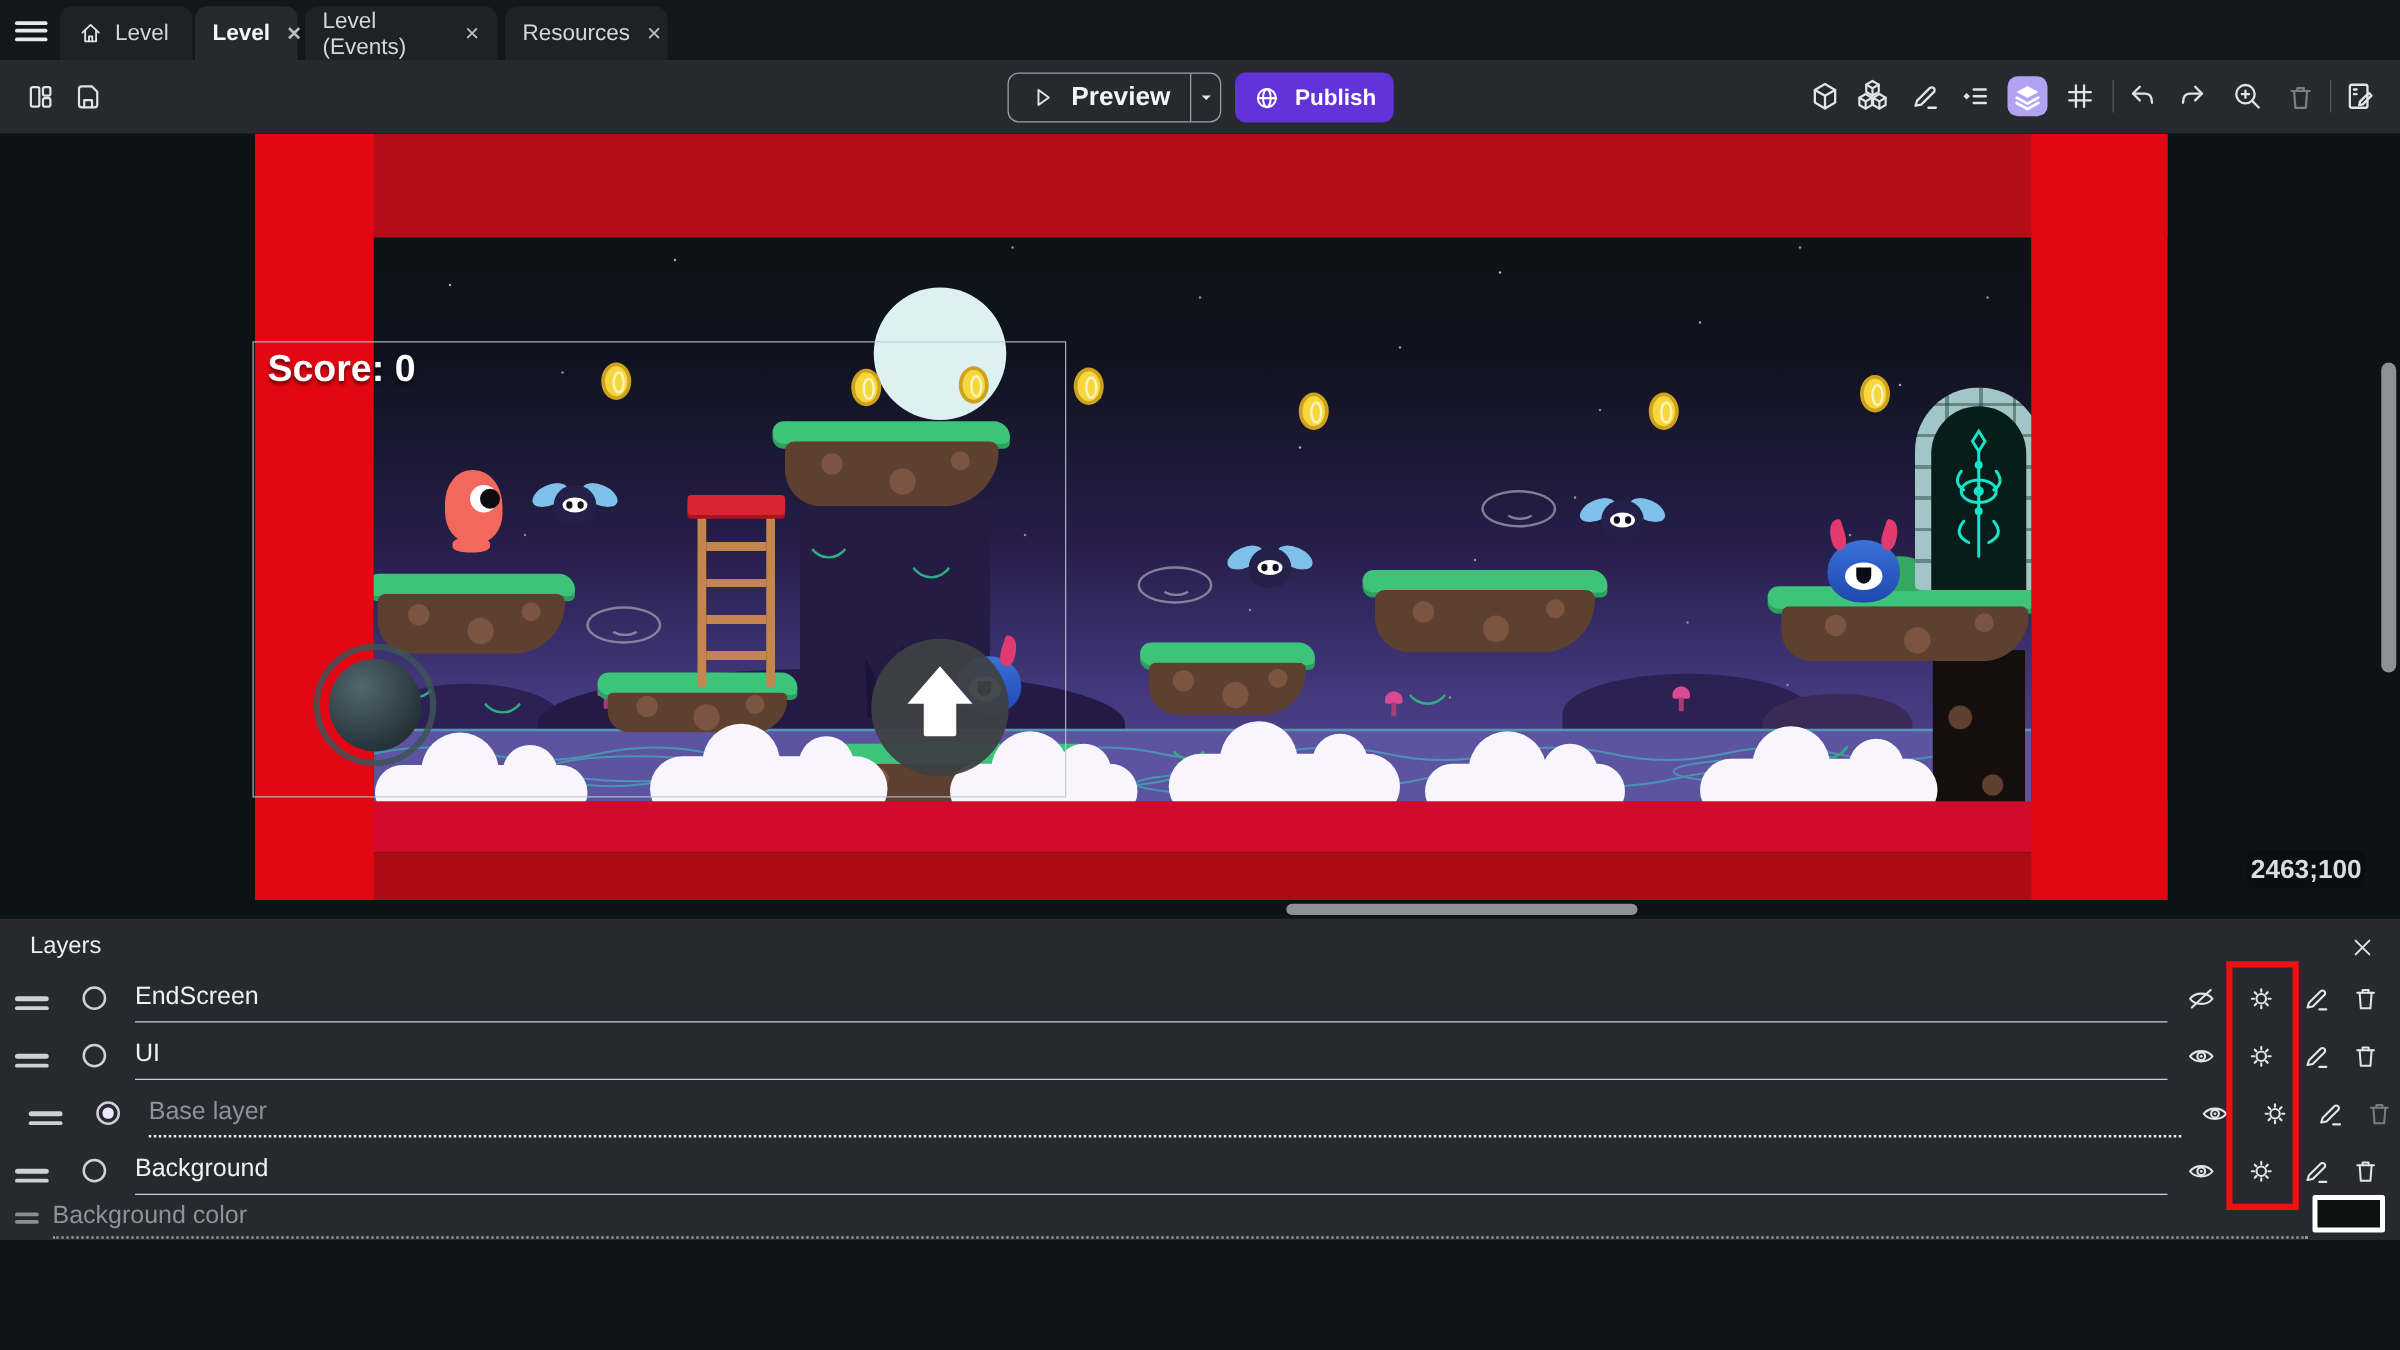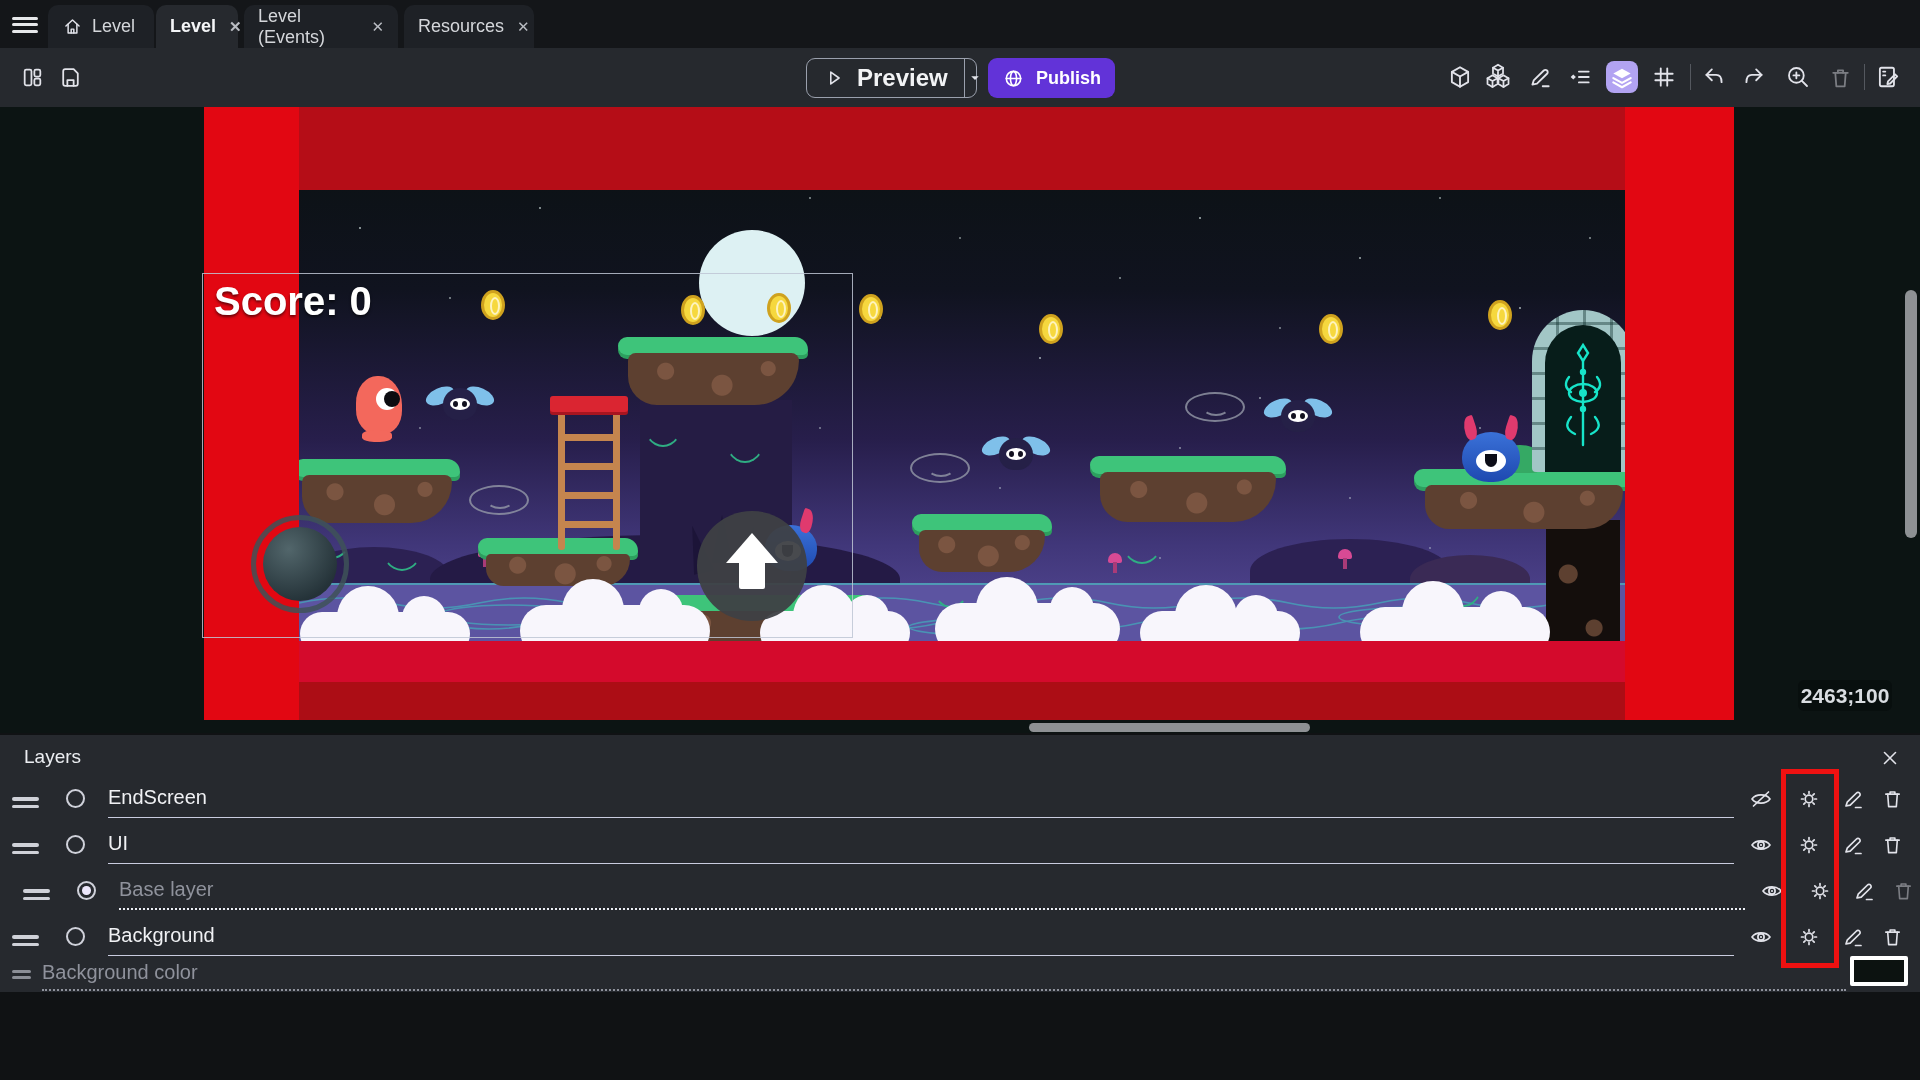--- a/index.html
+++ b/index.html
@@ -19,21 +19,21 @@
   .tab .x{font-size:15px;color:#b9bcc2;margin-left:4px;}
   
   #toolbar{position:absolute;left:0;top:48px;width:1920px;height:59px;background:#26292e;}
   .tbtn{position:absolute;top:15px;width:28px;height:28px;display:flex;align-items:center;justify-content:center;}
   .tb-right{top:13px;width:32px;height:32px;}
   .tb-active{background:#b2a3f2;border-radius:8px;}
   .tb-divider{position:absolute;top:16px;width:1px;height:26px;background:#54585f;}
   #preview-btn{position:absolute;left:806px;top:10px;width:171px;height:40px;border:1.5px solid #9aa0ad;
        border-radius:9px;display:flex;align-items:center;color:#f2f3f5;box-sizing:border-box;}
   #preview-main{display:flex;align-items:center;gap:12px;padding:0 16px;height:100%;flex:1;}
-  #preview-label{font-weight:bold;font-size:24px;}
+  #preview-label{font-weight:bold;font-size:21px;}
   #preview-caret{width:41px;height:100%;border-left:1.5px solid #9aa0ad;display:flex;align-items:center;justify-content:center;}
   #publish-btn{position:absolute;left:988px;top:10px;width:127px;height:40px;background:#6233d8;border-radius:9px;
        display:flex;align-items:center;justify-content:center;gap:11px;color:#fff;font-weight:bold;font-size:18px;}
   
   #canvas{position:absolute;left:0;top:107px;width:1920px;height:626px;background:#0c1413;overflow:hidden;}
   #sky{position:absolute;left:299px;top:0;width:1326px;height:536px;
        background:linear-gradient(180deg,#0a1110 0%,#10131f 34%,#271e4b 62%,#41377a 82%,#574b99 100%);}
   #stars{position:absolute;left:299px;top:60px;width:2px;height:2px;background:transparent;border-radius:50%;
        box-shadow:60px 60px 0 0 rgba(225,240,238,.75),150px 130px 0 0 rgba(225,240,238,.6),240px 40px 0 0 rgba(225,240,238,.7),
        330px 170px 0 0 rgba(225,240,238,.55),420px 90px 0 0 rgba(225,240,238,.75),510px 30px 0 0 rgba(225,240,238,.6),
@@ -80,21 +80,21 @@
   .spike{position:absolute;width:0;height:0;border-left:10px solid transparent;border-right:10px solid transparent;
        border-bottom:48px solid #1c1438;}
   
   #band-top{position:absolute;left:204px;top:0;width:1530px;height:83px;background:#b50d17;}
   #band-bottom-a{position:absolute;left:204px;top:534px;width:1530px;height:41px;background:#d40a2c;}
   #band-bottom-b{position:absolute;left:204px;top:575px;width:1530px;height:38px;background:#ac0d15;}
   #strip-left{position:absolute;left:204px;top:0;width:95px;height:613px;background:#e20712;}
   #strip-right{position:absolute;left:1625px;top:0;width:109px;height:613px;background:#e20712;}
   
   #selection-box{position:absolute;left:202px;top:166px;width:649px;height:363px;border:1.5px solid rgba(190,198,212,.85);}
-  #score{position:absolute;left:214px;top:172px;color:#fff;font-size:40px;font-weight:bold;text-shadow:0 2px 3px rgba(0,0,0,.55);}
+  #score{position:absolute;left:214px;top:172px;color:#fff;font-size:30px;font-weight:bold;text-shadow:0 2px 3px rgba(0,0,0,.55);}
   #joy-ring{position:absolute;left:251px;top:408px;width:98px;height:98px;border:5px solid rgba(62,82,88,.85);border-radius:50%;box-sizing:border-box;}
   #joy-knob{position:absolute;left:263px;top:420px;width:74px;height:74px;border-radius:50%;
        background:radial-gradient(circle at 35% 30%,#52666b,#243238 75%);}
   #jump-btn{position:absolute;left:697px;top:404px;width:110px;height:110px;border-radius:50%;background:rgba(62,64,68,.95);}
   #jump-btn .head{position:absolute;left:29px;top:22px;width:0;height:0;border-left:26px solid transparent;
        border-right:26px solid transparent;border-bottom:30px solid #fff;}
   #jump-btn .stem{position:absolute;left:42px;top:50px;width:26px;height:28px;background:#fff;border-radius:2px;}
   #coord-badge{position:absolute;left:1798px;top:573px;width:94px;height:31px;background:rgba(8,14,14,.85);border-radius:6px;
        color:#d9dde1;font-size:21px;font-weight:bold;display:flex;align-items:center;justify-content:center;}
   #hscroll{position:absolute;left:1029px;top:616px;width:281px;height:9px;background:#8e9194;border-radius:5px;}

